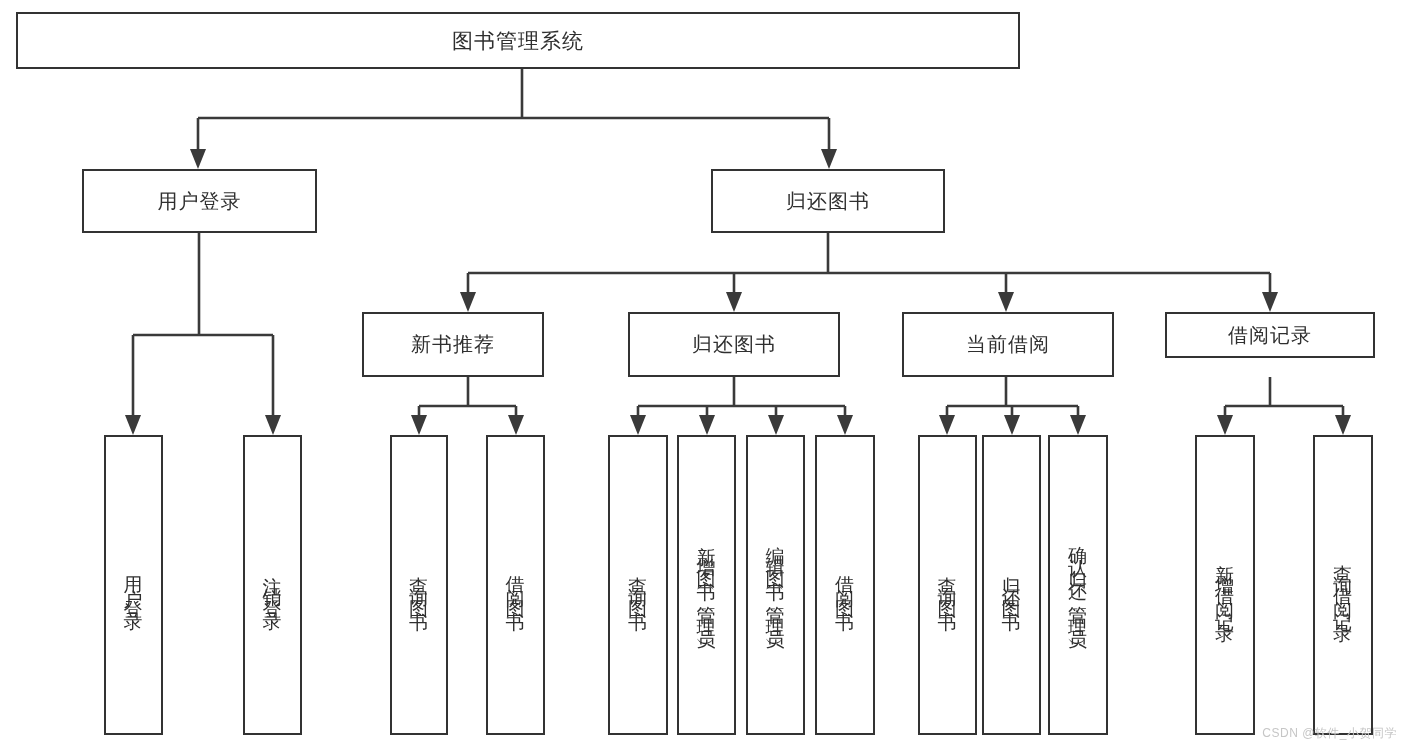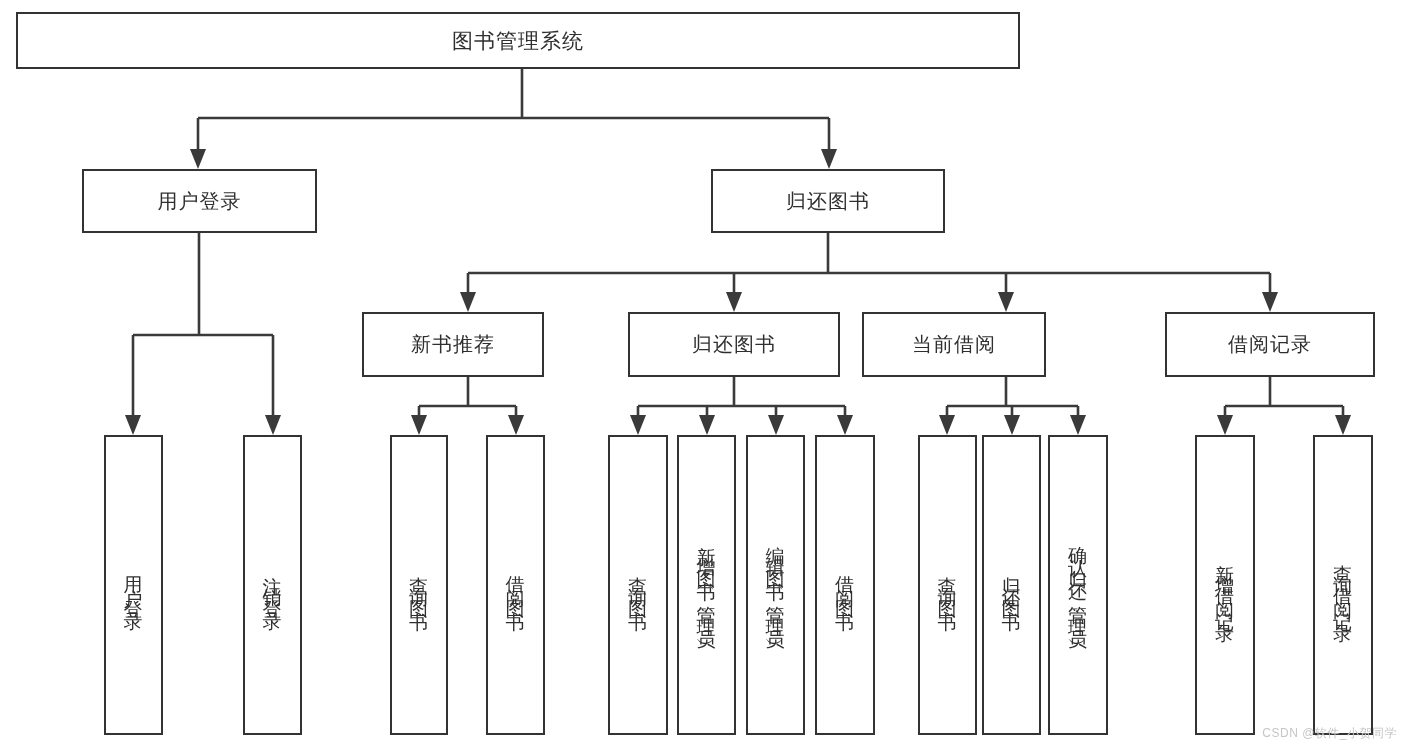--- a/index.html
+++ b/index.html
@@ -143,24 +143,24 @@
   <div class="box" style="left:711px; top:169px; width:234px; height:64px;">
     <span>归还图书</span>
   </div>
 
   <div class="box" style="left:362px; top:312px; width:182px; height:65px;">
     <span>新书推荐</span>
   </div>
   <div class="box" style="left:628px; top:312px; width:212px; height:65px;">
     <span>归还图书</span>
   </div>
-  <div class="box" style="left:862px; top:312px; width:184px; height:65px;">
+  <div class="box" style="left:902px; top:312px; width:212px; height:65px;">
     <span>当前借阅</span>
   </div>
-  <div class="box" style="left:1165px; top:312px; width:210px; height:65px;">
+  <div class="box" style="left:1165px; top:312px; width:210px; height:46px;">
     <span>借阅记录</span>
   </div>
 
   <div class="vbox" style="left:104px; top:435px; width:59px; height:300px;">
     <span>用户登录</span>
   </div>
   <div class="vbox" style="left:243px; top:435px; width:59px; height:300px;">
     <span>注销登录</span>
   </div>
 

